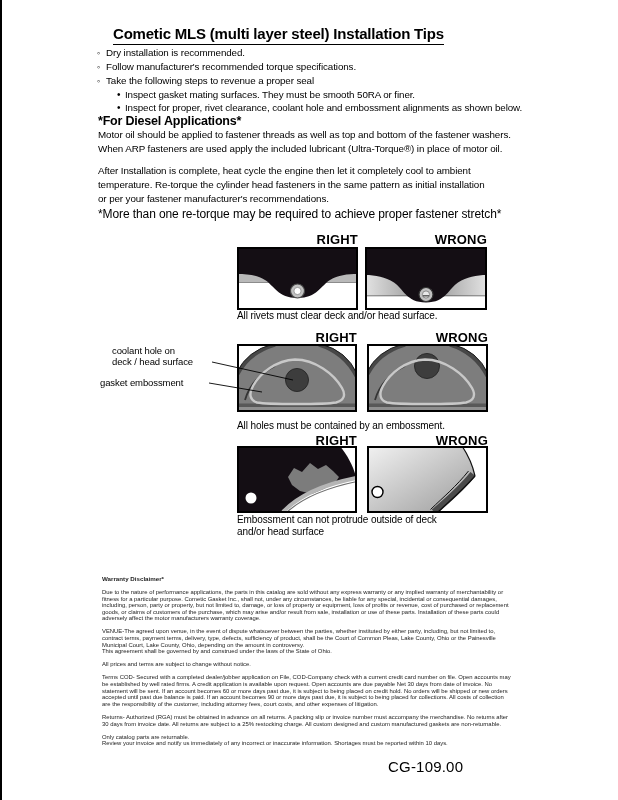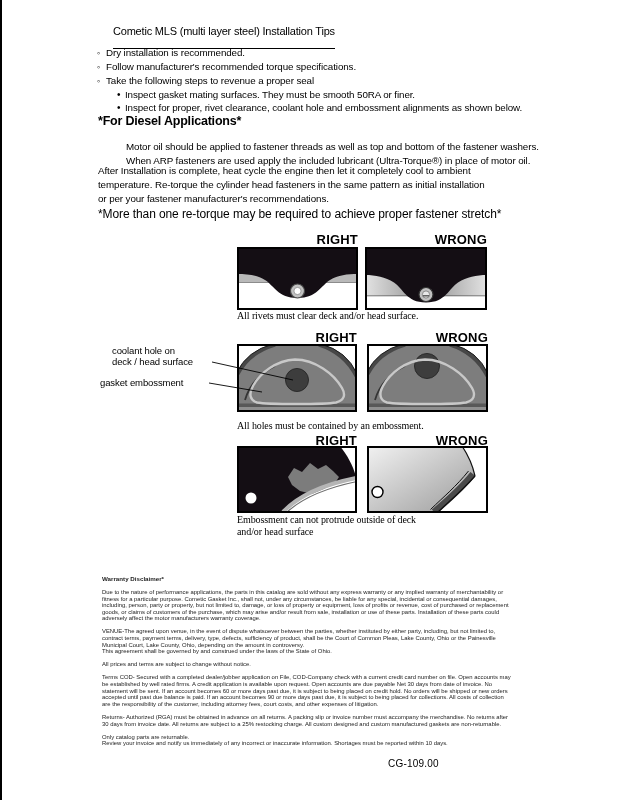--- a/index.html
+++ b/index.html
@@ -2,50 +2,50 @@
 <html><head>
 <meta charset="utf-8">
 <style>
   * { margin:0; padding:0; box-sizing:border-box; }
   html,body { background:#ffffff; }
   body { width:618px; height:800px; font-family:"Liberation Sans", sans-serif; color:#000; }
   .page { position:relative; width:618px; height:800px; background:#fff; overflow:hidden; }
   .abs { position:absolute; }
   .left-rule { position:absolute; left:0; top:0; width:1.5px; height:800px; background:#000; }
 
-  .title { left:113px; top:25px; font-size:11px; font-weight:normal; letter-spacing:-0.2px;
-           border-bottom:1.5px solid #000; padding-bottom:11px; }
+  .title { left:113px; top:25px; font-size:15px; font-weight:bold; letter-spacing:-0.2px;
+           border-bottom:1.5px solid #000; padding-bottom:2px; }
 
   .tips { left:97px; top:46px; width:470px; font-size:9.8px; letter-spacing:-0.1px; }
   .tips .row { line-height:13px; white-space:nowrap; }
   .tips .marker { display:inline-block; width:9px; font-size:9px; }
   .tips .sub { padding-left:20px; }
   .tips .sub .marker { width:8px; font-size:10px; }
 
   .diesel-head { left:98px; top:114px; font-size:12.5px; font-weight:bold; letter-spacing:-0.2px; }
   .para { left:98px; width:440px; font-size:9.8px; letter-spacing:-0.1px; }
   .para .ln { line-height:14px; white-space:nowrap; }
-  .para1 { top:140px;margin-left:28px; }
+  .para1 { top:128px; }
   .para2 { top:164px; }
   .footnote { left:98px; top:207px; font-size:12px; letter-spacing:-0.1px; white-space:nowrap; }
 
   .fig-head { font-size:13px; font-weight:bold; text-align:right; letter-spacing:0.2px; }
-  .fig-caption { font-size:10px; letter-spacing:-0.1px; white-space:nowrap; line-height:12px;font-family:Liberation Serif, serif; }
+  .fig-caption { font-size:10px; letter-spacing:-0.1px; white-space:nowrap; line-height:12px; }
   .panel svg { display:block; }
 
   .lbl { font-size:9.5px; line-height:11px; text-align:left; letter-spacing:-0.1px; }
 
   .leaders { position:absolute; left:0; top:0; width:618px; height:800px; pointer-events:none; }
 
   .disclaimer { left:102px; top:575px; width:459px; color:#1c1c1c; }
   .disclaimer .dhead { font-size:6.2px; font-weight:bold; margin-bottom:7px; }
   .disclaimer .block { margin-bottom:6.5px; }
   .disclaimer .dl { font-size:5.9px; line-height:6.6px; white-space:nowrap; }
 
-  .page-code { left:388px; top:758px; font-size:10px; letter-spacing:0.2px; }
+  .page-code { left:388px; top:758px; font-size:15px; letter-spacing:0.2px; }
 </style>
 </head>
 <body>
 
 <div class="page">
   <div class="left-rule"></div>
 
   <div class="abs title">Cometic MLS (multi layer steel) Installation Tips</div>
 
   <div class="abs tips">

